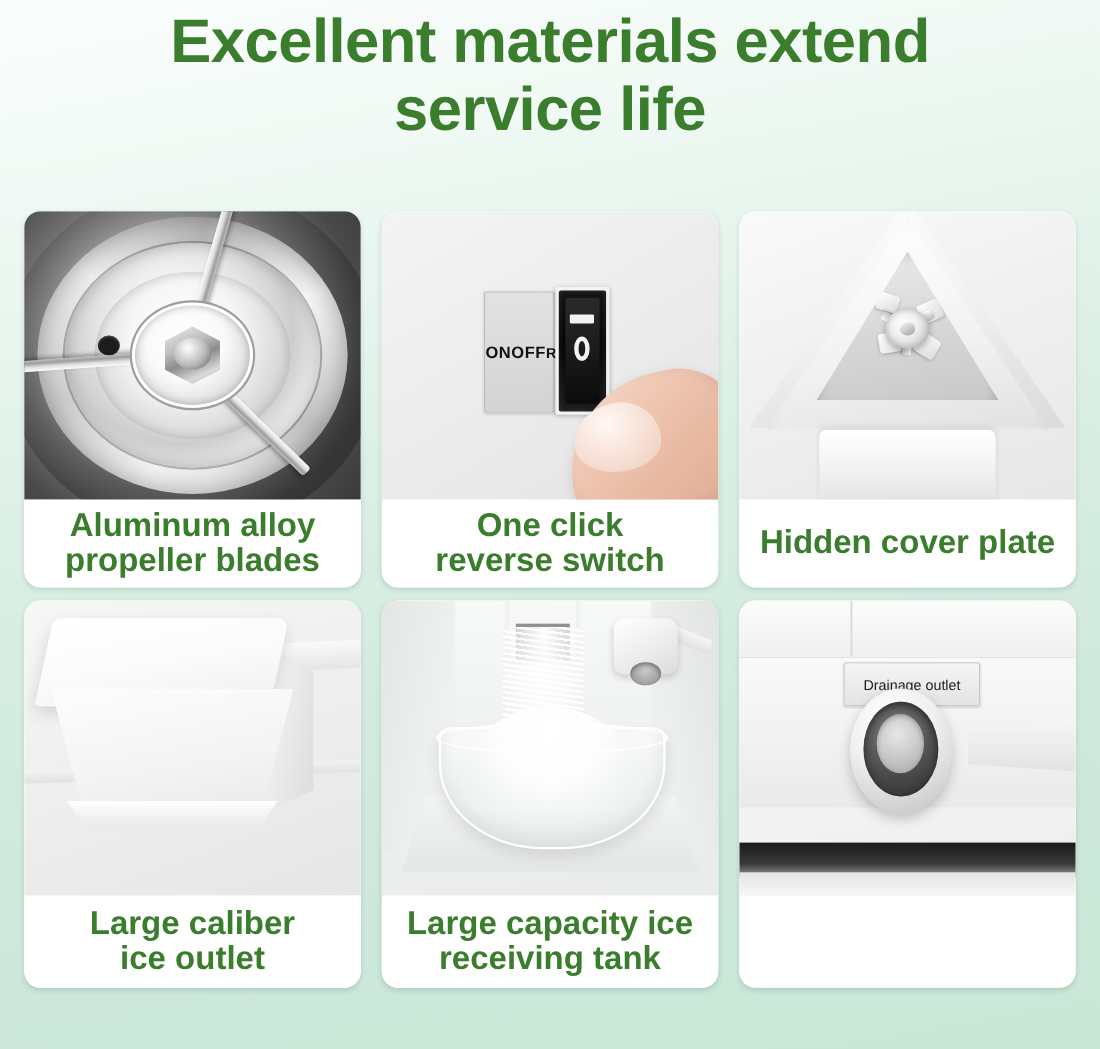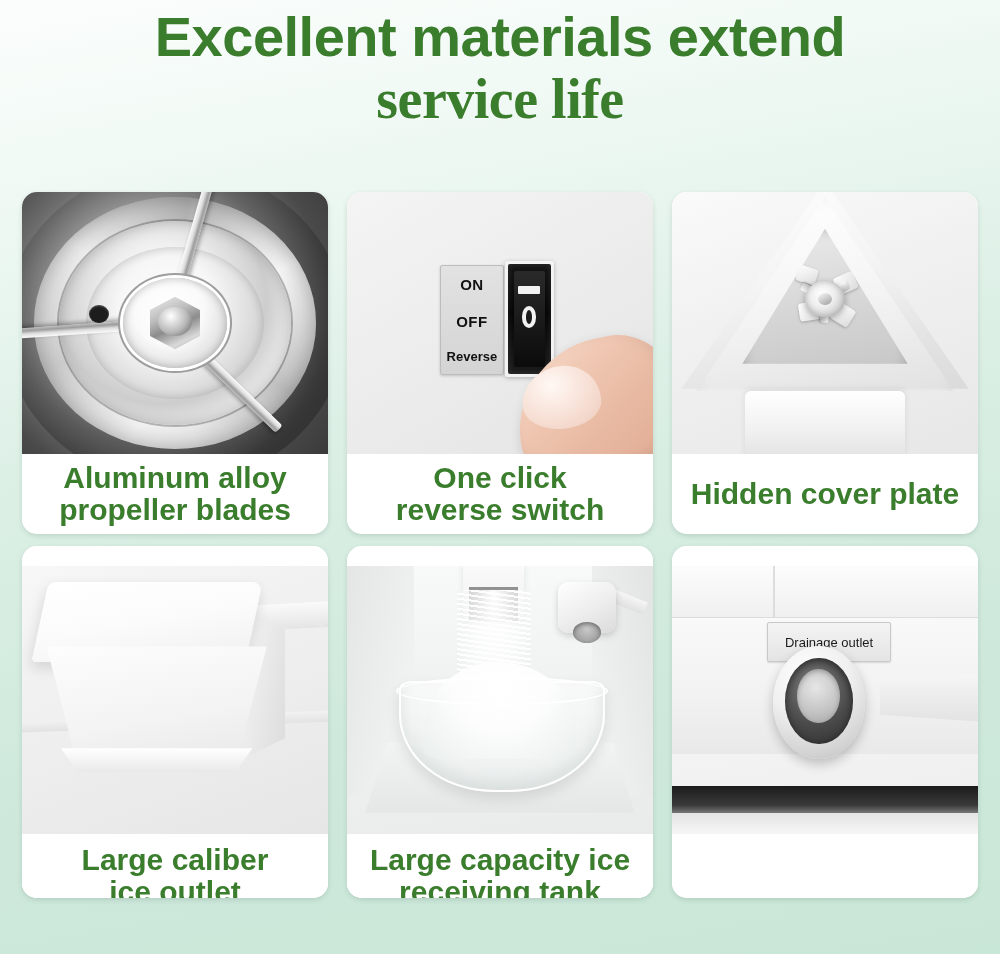--- a/index.html
+++ b/index.html
@@ -16,21 +16,21 @@
     text-align:center;
     color:#3a7d2c;
     font-weight:bold;
     font-size:56px;
     line-height:62px;
     letter-spacing:-0.5px;
     padding-top:6px;
     font-family:"Liberation Sans", sans-serif;
     text-shadow:0 1px 0 rgba(255,255,255,.65);
   }
-  .title .l2{display:block;font-family:Liberation Serif, serif;}
+  .title .l2{display:block;}
 
   
   .grid{
     position:absolute;left:22px;top:192px;
     width:956px;
     display:grid;
     grid-template-columns:repeat(3,1fr);
     grid-template-rows:342px 352px;
     column-gap:19px;row-gap:12px;
   }
@@ -48,21 +48,21 @@
     background:#fff;
     color:#3a7d2c;
     font-weight:bold;
     text-align:center;
     display:flex;align-items:center;justify-content:center;
     line-height:1.06;
     text-shadow:0 1px 0 rgba(255,255,255,.7);
   }
   .row1 .photo{height:262px;flex:0 0 262px;}
   .row1 .caption{height:80px;font-size:30px;border-radius:22px;}
-  .row2 .photo{height:268px;flex:0 0 268px;margin-top:20px;}
+  .row2 .photo{height:268px;flex:0 0 268px;}
   .row2 .caption{height:84px;font-size:30px;border-radius:11px;}
   .cap2{white-space:pre-line;}
 
   
   .c1{background:
       radial-gradient(circle at 42% 44%, #fdfdfd 0%, #e9e9e9 16%, #cfcfcf 30%, #9a9a9a 46%, #6e6e6e 60%, #4a4a4a 78%, #3a3a3a 100%);
   }
   .c1 .ring{position:absolute;border-radius:50%;}
   .r1{left:-6%;top:-10%;width:112%;height:122%;
       background:radial-gradient(circle at 45% 40%,rgba(255,255,255,.15),rgba(0,0,0,.25) 70%);}
@@ -91,21 +91,21 @@
       border-radius:3px;box-shadow:0 2px 4px rgba(0,0,0,.35);}
   .b1{transform:rotate(-74deg);}
   .b2{transform:rotate(44deg);}
   .b3{transform:rotate(176deg);}
 
   
   .c2{background:linear-gradient(150deg,#f4f4f4 0%,#ededed 45%,#e4e4e4 100%);}
   .plate{position:absolute;left:30.5%;top:28%;width:20%;height:41%;
       background:linear-gradient(180deg,#e2e2e2,#d4d4d4);
       border:1px solid #bdbdbd;border-radius:2px;
-      display:flex;flex-direction:column;justify-content:space-around;align-items:center;
+      display:flex;flex-direction:row;justify-content:space-around;align-items:center;
       box-shadow:0 1px 3px rgba(0,0,0,.18);}
   .plate span{color:#111;font-size:15px;font-weight:bold;letter-spacing:.5px;
       font-family:"Liberation Sans", sans-serif;}
   .plate span.small{font-size:13px;letter-spacing:0;}
   .rocker{position:absolute;left:51.5%;top:26.5%;width:16%;height:44%;
       background:#f3f3f3;border-radius:2px;box-shadow:0 1px 4px rgba(0,0,0,.25);
       padding:3px;box-sizing:border-box;}
   .rockerin{position:relative;width:100%;height:100%;
       background:linear-gradient(180deg,#151515,#050505 45%,#1c1c1c 100%);
       border-radius:2px;box-shadow:inset 0 0 6px rgba(255,255,255,.12);}

